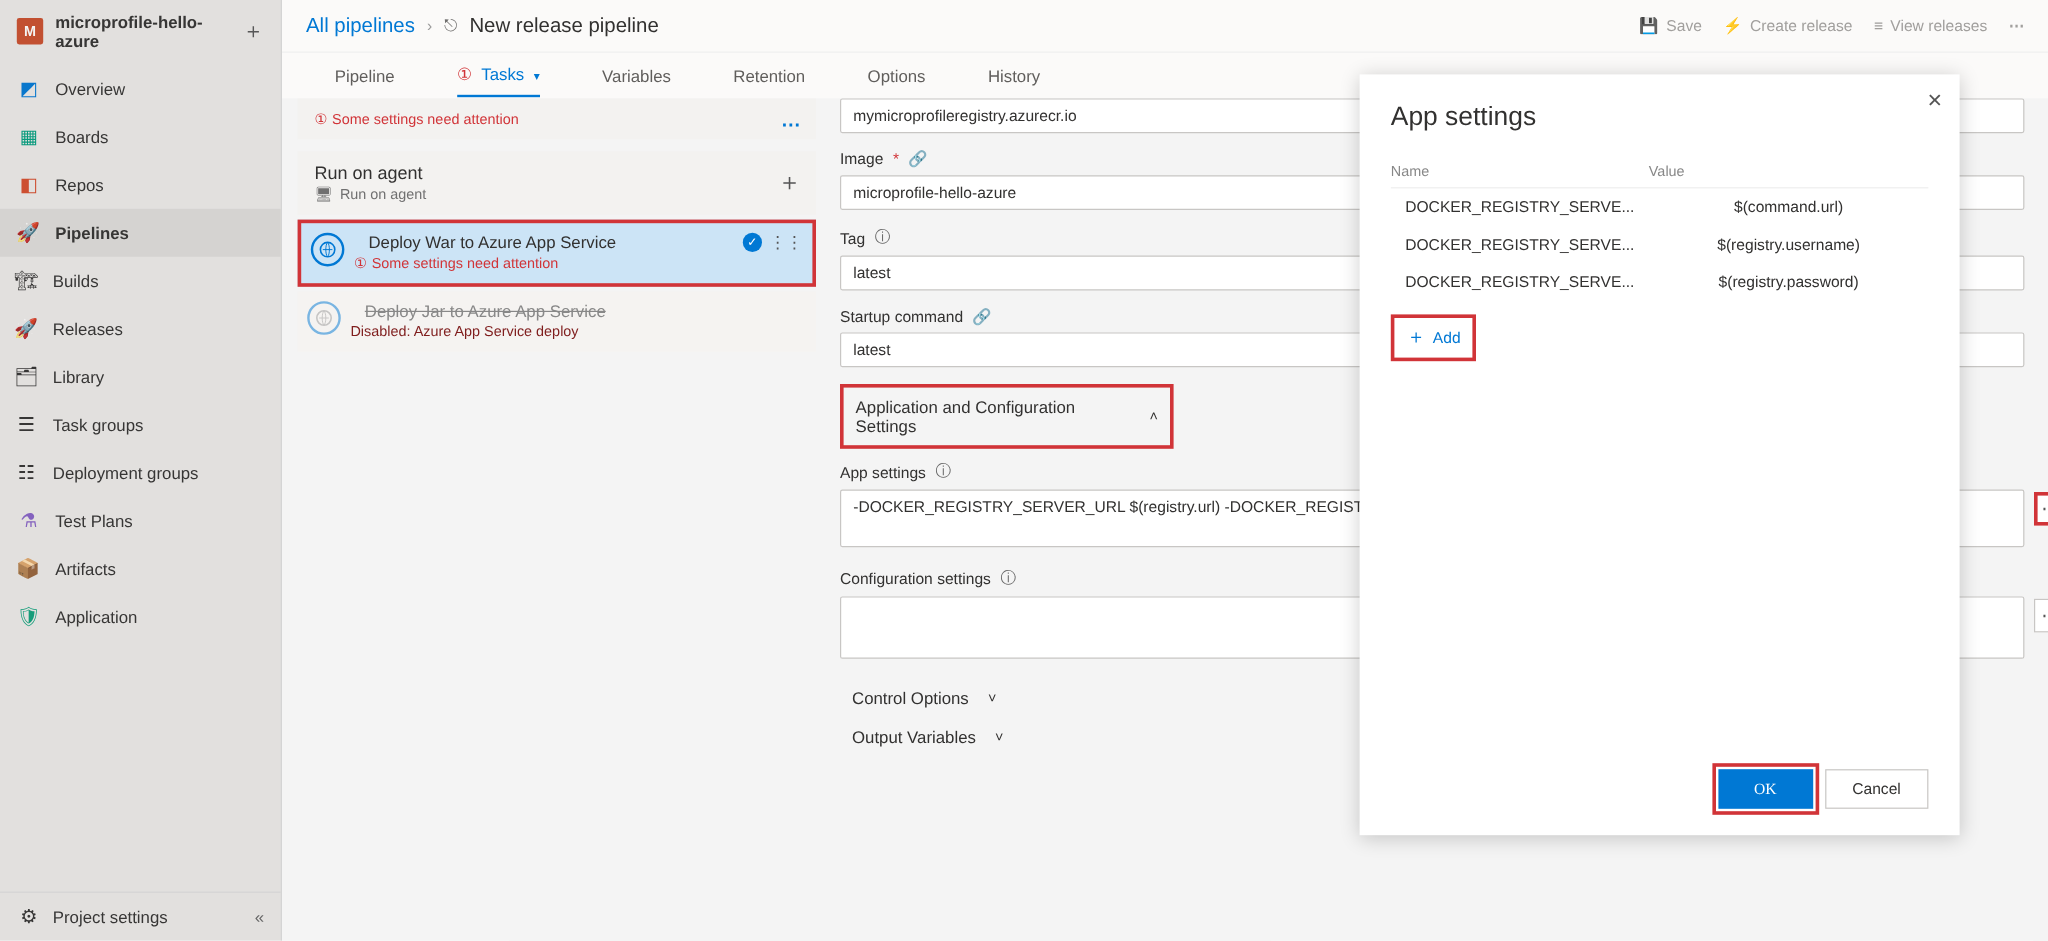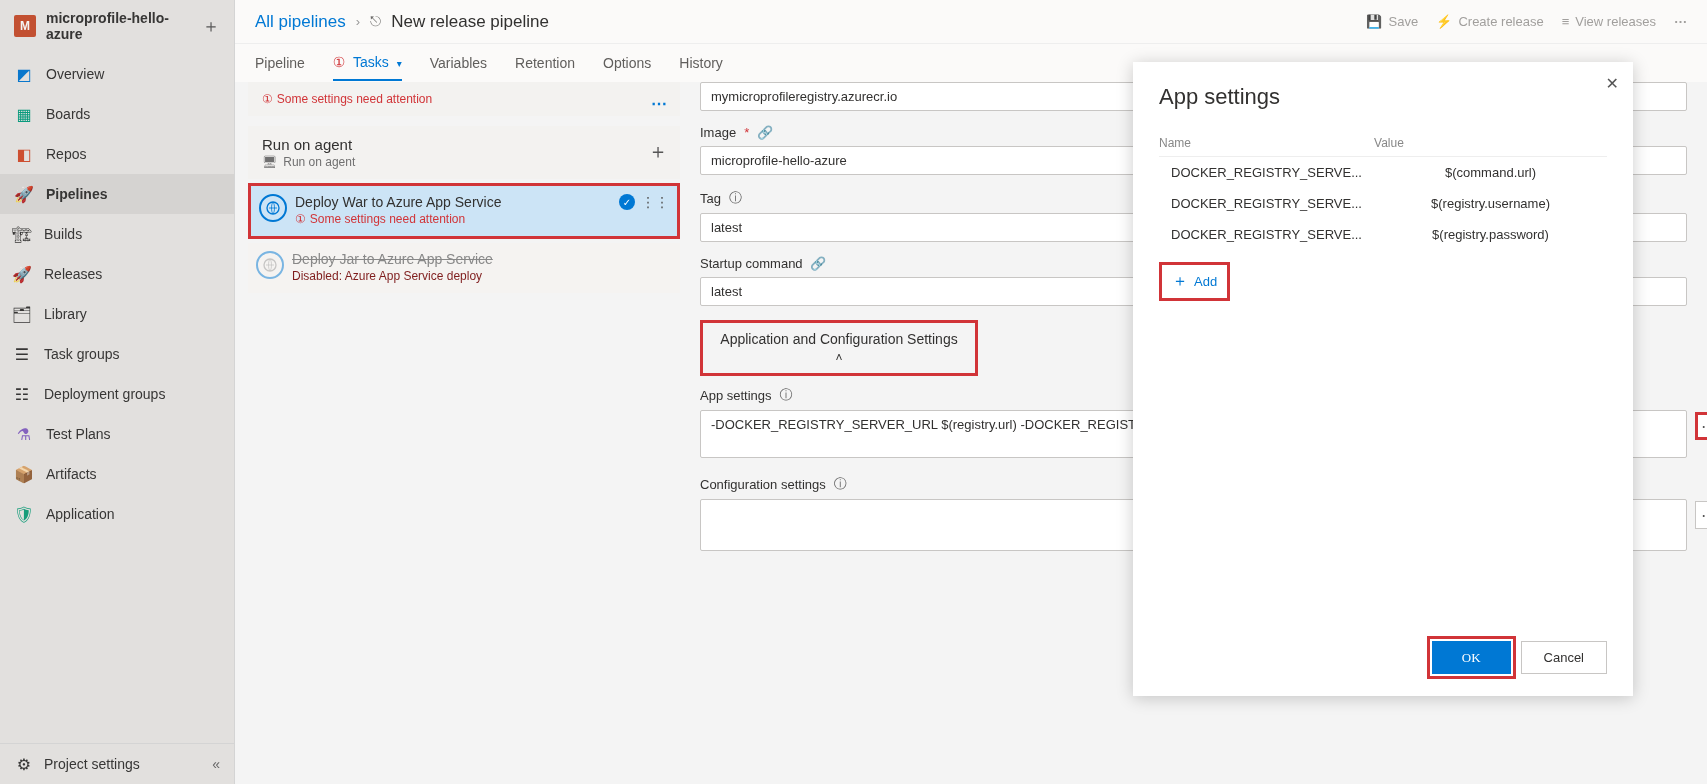--- a/index.html
+++ b/index.html
@@ -23,59 +23,59 @@
   .top-header { position: absolute; left: 235px; top: 0; right: 0; height: 44px; background: #fbfaf9; display: flex; align-items: center; padding: 0 20px; gap: 10px; border-bottom: 1px solid #eee; }
   .breadcrumb-link { color: #0078d4; font-size: 17px; }
   .breadcrumb-sep { color: #999; }
   .breadcrumb-icon { opacity: .7; font-size: 14px; }
   .page-title { font-size: 17px; color: #323130; }
   .top-actions { margin-left: auto; display: flex; gap: 18px; align-items: center; color: #a19f9d; font-size: 13px; }
   .top-action { display: flex; align-items: center; gap: 6px; cursor: pointer; }
 
   
   .tabs { position: absolute; left: 235px; top: 44px; right: 0; height: 38px; background: #fbfaf9; display: flex; align-items: center; padding: 0 20px; gap: 28px; font-size: 14px; }
-  .tab { color: #605e5c; cursor: pointer; padding: 9px 0; }
+  .tab { color: #605e5c; cursor: pointer; padding: 9px 0; margin-left: 24px; }
   .tab.active { color: #0078d4; border-bottom: 2px solid #0078d4; }
   .tab .warn { color: #d13438; margin-right: 4px; }
   .tab .chev { font-size: 10px; margin-left: 4px; }
 
   
   .stage-col { position: absolute; left: 248px; top: 82px; width: 432px; }
   .stage-header { background: #f3f2f0; padding: 10px 14px 10px 14px; display: flex; flex-direction: column; gap: 2px; position: relative; }
   .stage-title { font-size: 15px; }
   .stage-warn { color: #d13438; font-size: 12px; display: flex; align-items: center; gap: 4px; }
   .stage-more { position: absolute; right: 12px; top: 12px; color: #0078d4; font-size: 16px; font-weight: bold; letter-spacing: 1px; }
 
   .agent-block { background: #f3f2f0; margin-top: 10px; padding: 10px 14px 10px 14px; position: relative; }
   .agent-title { font-size: 15px; }
   .agent-sub { display: flex; align-items: center; gap: 6px; color: #707070; font-size: 12px; margin-top: 2px; }
   .agent-add { position: absolute; right: 12px; top: 12px; color: #555; font-size: 20px; }
 
   .task-block { margin-top: 4px; padding: 8px 10px 10px 44px; display: flex; flex-direction: column; gap: 2px; position: relative; background: #f5f3f1; }
   .task-block.selected { background: #cce4f6; border: 3px solid #d13438; }
   .task-block .icon { position: absolute; left: 8px; top: 8px; width: 28px; height: 28px; border-radius: 50%; border: 2px solid #0078d4; display: flex; align-items: center; justify-content: center; }
   .task-block .icon svg { width: 16px; height: 16px; }
-  .task-title { font-size: 14px; }
+  .task-title { font-size: 14px; margin-left: 12px; }
   .task-warn { color: #d13438; font-size: 12px; display: flex; align-items: center; gap: 4px; }
   .task-badges { position: absolute; right: 8px; top: 8px; display: flex; gap: 6px; align-items: center; }
   .check-circle { width: 16px; height: 16px; border-radius: 50%; background: #0078d4; display: inline-flex; align-items: center; justify-content: center; color: #fff; font-size: 10px; }
   .vdots { color: #555; font-size: 14px; line-height: 1; }
   .task-block.disabled .task-title { text-decoration: line-through; color: #888; }
   .task-sub { color: #7f1d1d; font-size: 12px; }
 
   
   .details-col { position: absolute; left: 700px; top: 82px; right: 12px; padding-right: 8px; }
   .field-group { margin-bottom: 14px; }
   .field-label { font-size: 13px; color: #323130; margin-bottom: 6px; display: flex; align-items: center; gap: 8px; }
   .req { color: #d13438; }
   .info-icon, .link-icon { color: #666; font-size: 13px; }
   .field-input { width: 100%; border: 1px solid #c8c6c4; background: #fff; padding: 6px 10px; font-size: 13px; color: #323130; border-radius: 2px; }
   .field-textarea { min-height: 48px; resize: none; }
   .field-textarea.large { min-height: 52px; }
-  .section-header { display: flex; align-items: center; gap: 4px; font-size: 14px; padding: 8px 10px; cursor: pointer; flex-direction: column; }
+  .section-header { display: flex; align-items: center; gap: 16px; font-size: 14px; padding: 8px 10px; cursor: pointer; }
   .section-header.boxed { border: 3px solid #d13438; }
   .chev-up { font-size: 12px; }
   .dots-btn { position: absolute; border: 1px solid #c8c6c4; width: 28px; height: 28px; display: flex; align-items: center; justify-content: center; background: #fff; color: #555; font-size: 16px; }
   .dots-btn.hl { border: 3px solid #d13438; }
 
   
   .overlay { position: absolute; left: 0; top: 0; right: 0; bottom: 0; background: rgba(120,120,120,0.08); pointer-events: none; }
   .modal { position: absolute; right: 74px; top: 62px; width: 500px; bottom: 88px; background: #fff; box-shadow: 0 2px 16px rgba(0,0,0,.2); padding: 22px 26px; display: flex; flex-direction: column; }
   .modal-close { position: absolute; right: 14px; top: 12px; font-size: 16px; color: #555; cursor: pointer; }
   .modal-title { font-size: 22px; font-weight: 400; margin-bottom: 20px; }

